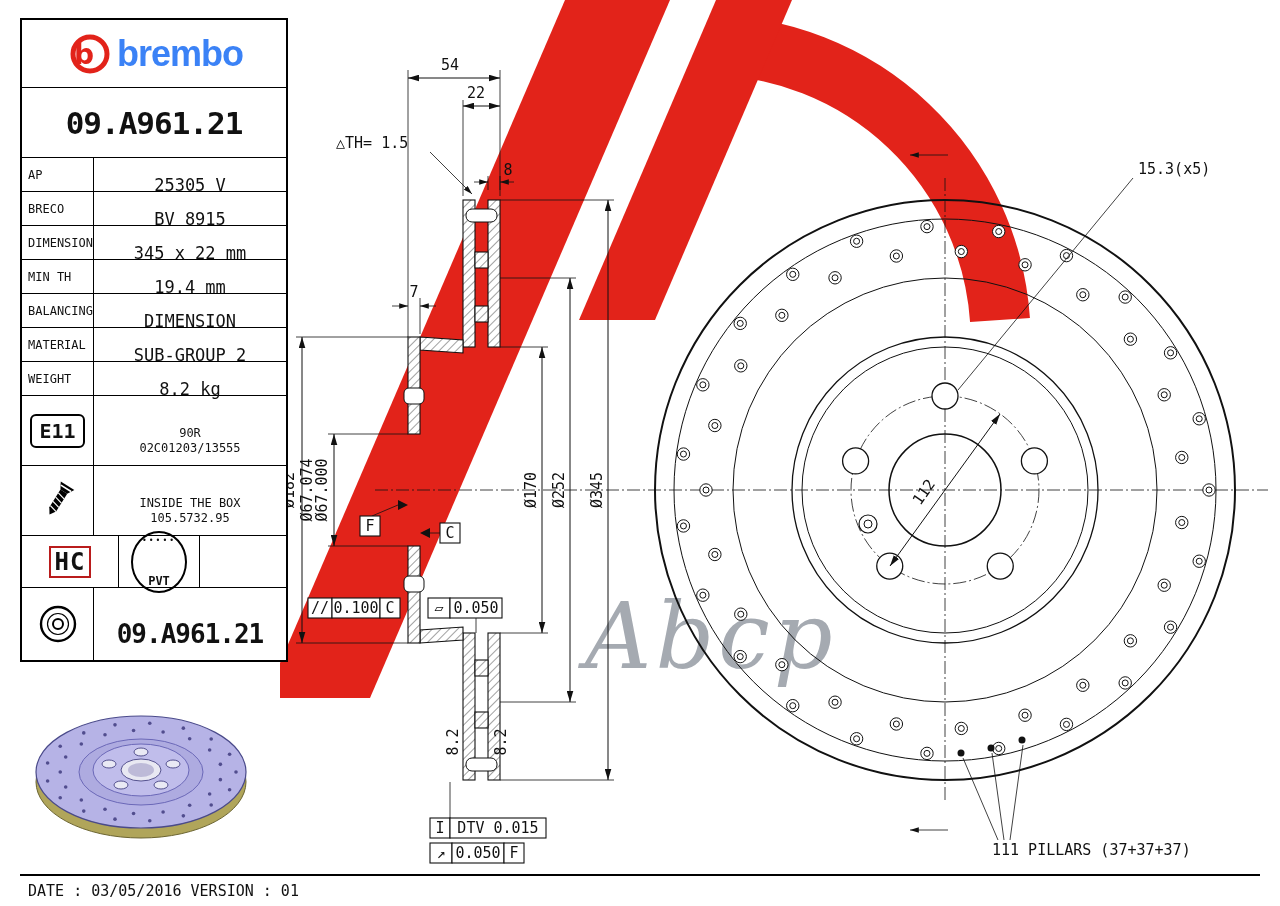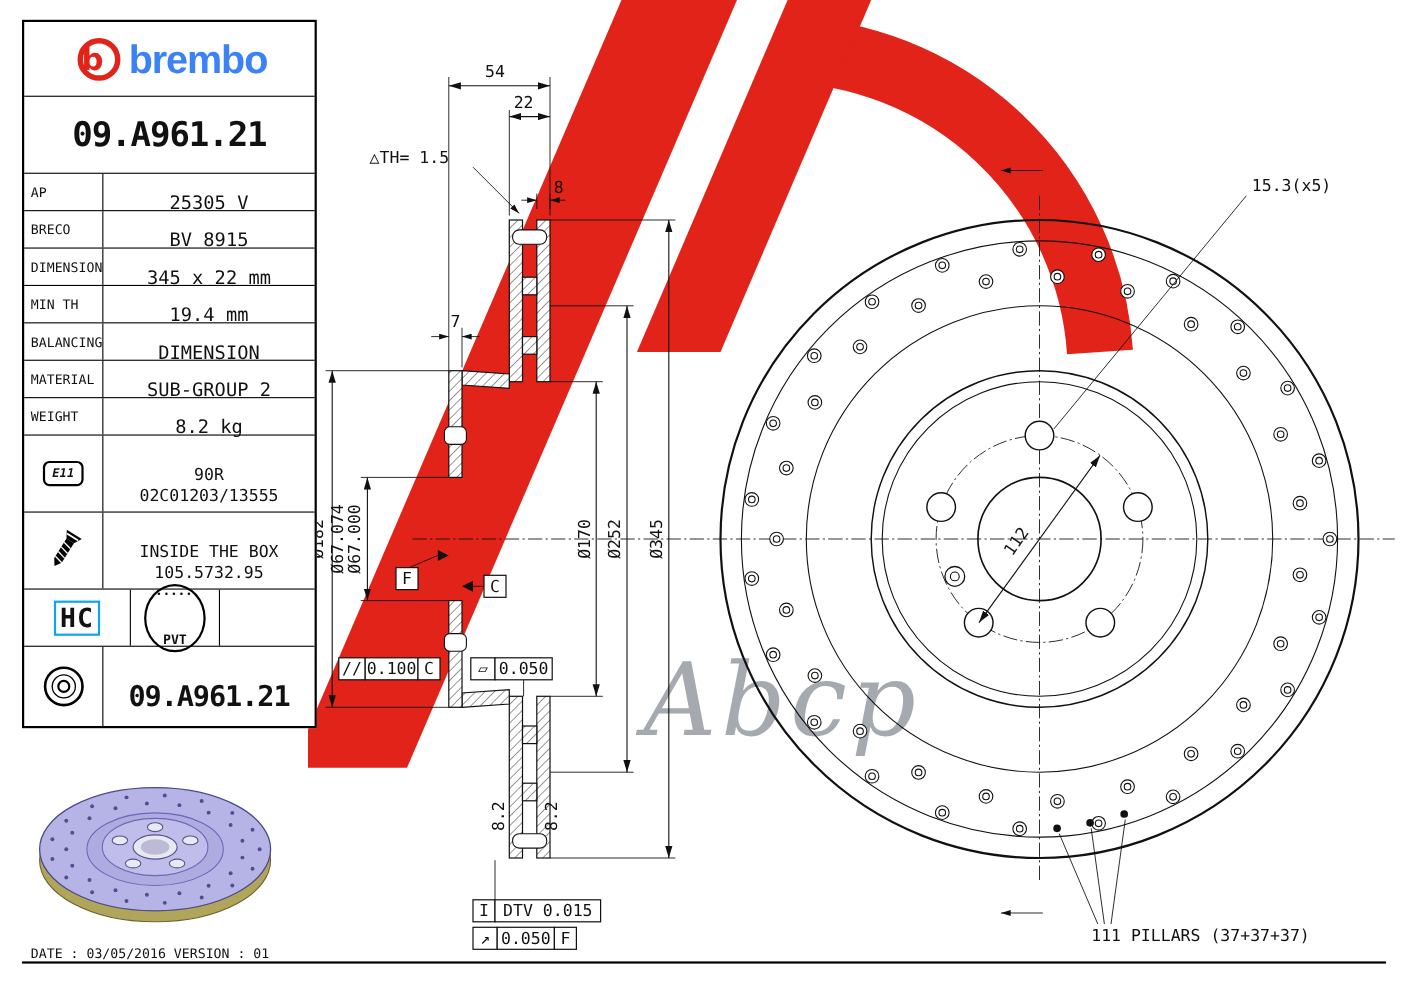--- a/index.html
+++ b/index.html
@@ -14,37 +14,37 @@
   .row:last-child{border-bottom:none;}
   .logo-row{height:68px;align-items:center;justify-content:center;gap:6px;}
   .brand{font-family:"Liberation Sans","DejaVu Sans",sans-serif;font-weight:bold;font-size:36px;color:#3b82f6;letter-spacing:-1px;}
   .part-row{height:70px;align-items:center;justify-content:center;}
   .part-number{font-size:31px;font-weight:bold;letter-spacing:-1px;}
   .spec-row{height:34px;}
   .cl{width:72px;border-right:1px solid #000;display:flex;align-items:center;padding-left:6px;box-sizing:border-box;font-size:12px;}
   .cv{flex:1;display:flex;align-items:center;justify-content:center;font-size:17px;margin-top:20px;}
   .tall{height:70px;}
   .cl.center{justify-content:center;padding-left:0;}
-  .two-line{flex-direction:column;justify-content:center;line-height:1.25;font-size:15px;}
-  .e11{border:2px solid #000;border-radius:6px;padding:3px 7px;font-size:11px;font-weight:bold;font-style:italic;}
+  .two-line{flex-direction:column;justify-content:center;line-height:1.25;font-size:12px;}
+  .e11{border:2px solid #000;border-radius:6px;padding:3px 7px;font-size:20px;font-weight:bold;}
   .hc-row{height:52px;}
   .hc-cell{width:96px;border-right:1px solid #000;display:flex;align-items:center;justify-content:center;}
-  .hc{font-size:24px;font-weight:bold;letter-spacing:1px;border:2px solid #0ea5e9;padding:0 4px;}
+  .hc{font-size:24px;font-weight:bold;letter-spacing:1px;border:2px solid #b91c1c;padding:0 4px;}
   .pvt-cell{width:80px;border-right:1px solid #000;display:flex;align-items:center;justify-content:center;}
   .pvt{border:2px solid #000;border-radius:50%;padding:4px 9px;text-align:center;line-height:1;}
   .pvt .dots{display:block;font-size:8px;letter-spacing:2px;}
   .pvt .txt{display:block;font-size:12px;font-weight:bold;margin-top:30px;}
   .filler{flex:1;}
   .disc-row{height:72px;}
   .disc-part{font-size:26px;font-weight:bold;letter-spacing:-1px;}
   
   .disc-photo{position:absolute;left:26px;top:700px;z-index:5;}
   
   .bottom-rule{position:absolute;left:20px;top:874px;width:1240px;border-top:2px solid #000;}
-  .footer-text{position:absolute;left:28px;top:860px;font-size:12px;}
+  .footer-text{position:absolute;left:28px;top:882px;font-size:15px;}
   
   .drawing{position:absolute;left:280px;top:0;width:1000px;height:906px;}
   .t{font-family:"DejaVu Sans Mono","DejaVu Sans",monospace;font-size:15px;fill:#111;}
   .tm{text-anchor:middle;}
   .dim{stroke:#111;stroke-width:1;marker-start:url(#arr);marker-end:url(#arr);}
   .ext{stroke:#111;stroke-width:0.8;}
   .ol{stroke:#111;fill:none;}
   .hat{fill:url(#hatch);stroke:#111;stroke-width:1.1;}
   .slot{fill:#fff;stroke:#111;stroke-width:1;}
   .cline{stroke:#111;stroke-width:0.8;stroke-dasharray:13 3 2 3;fill:none;}

